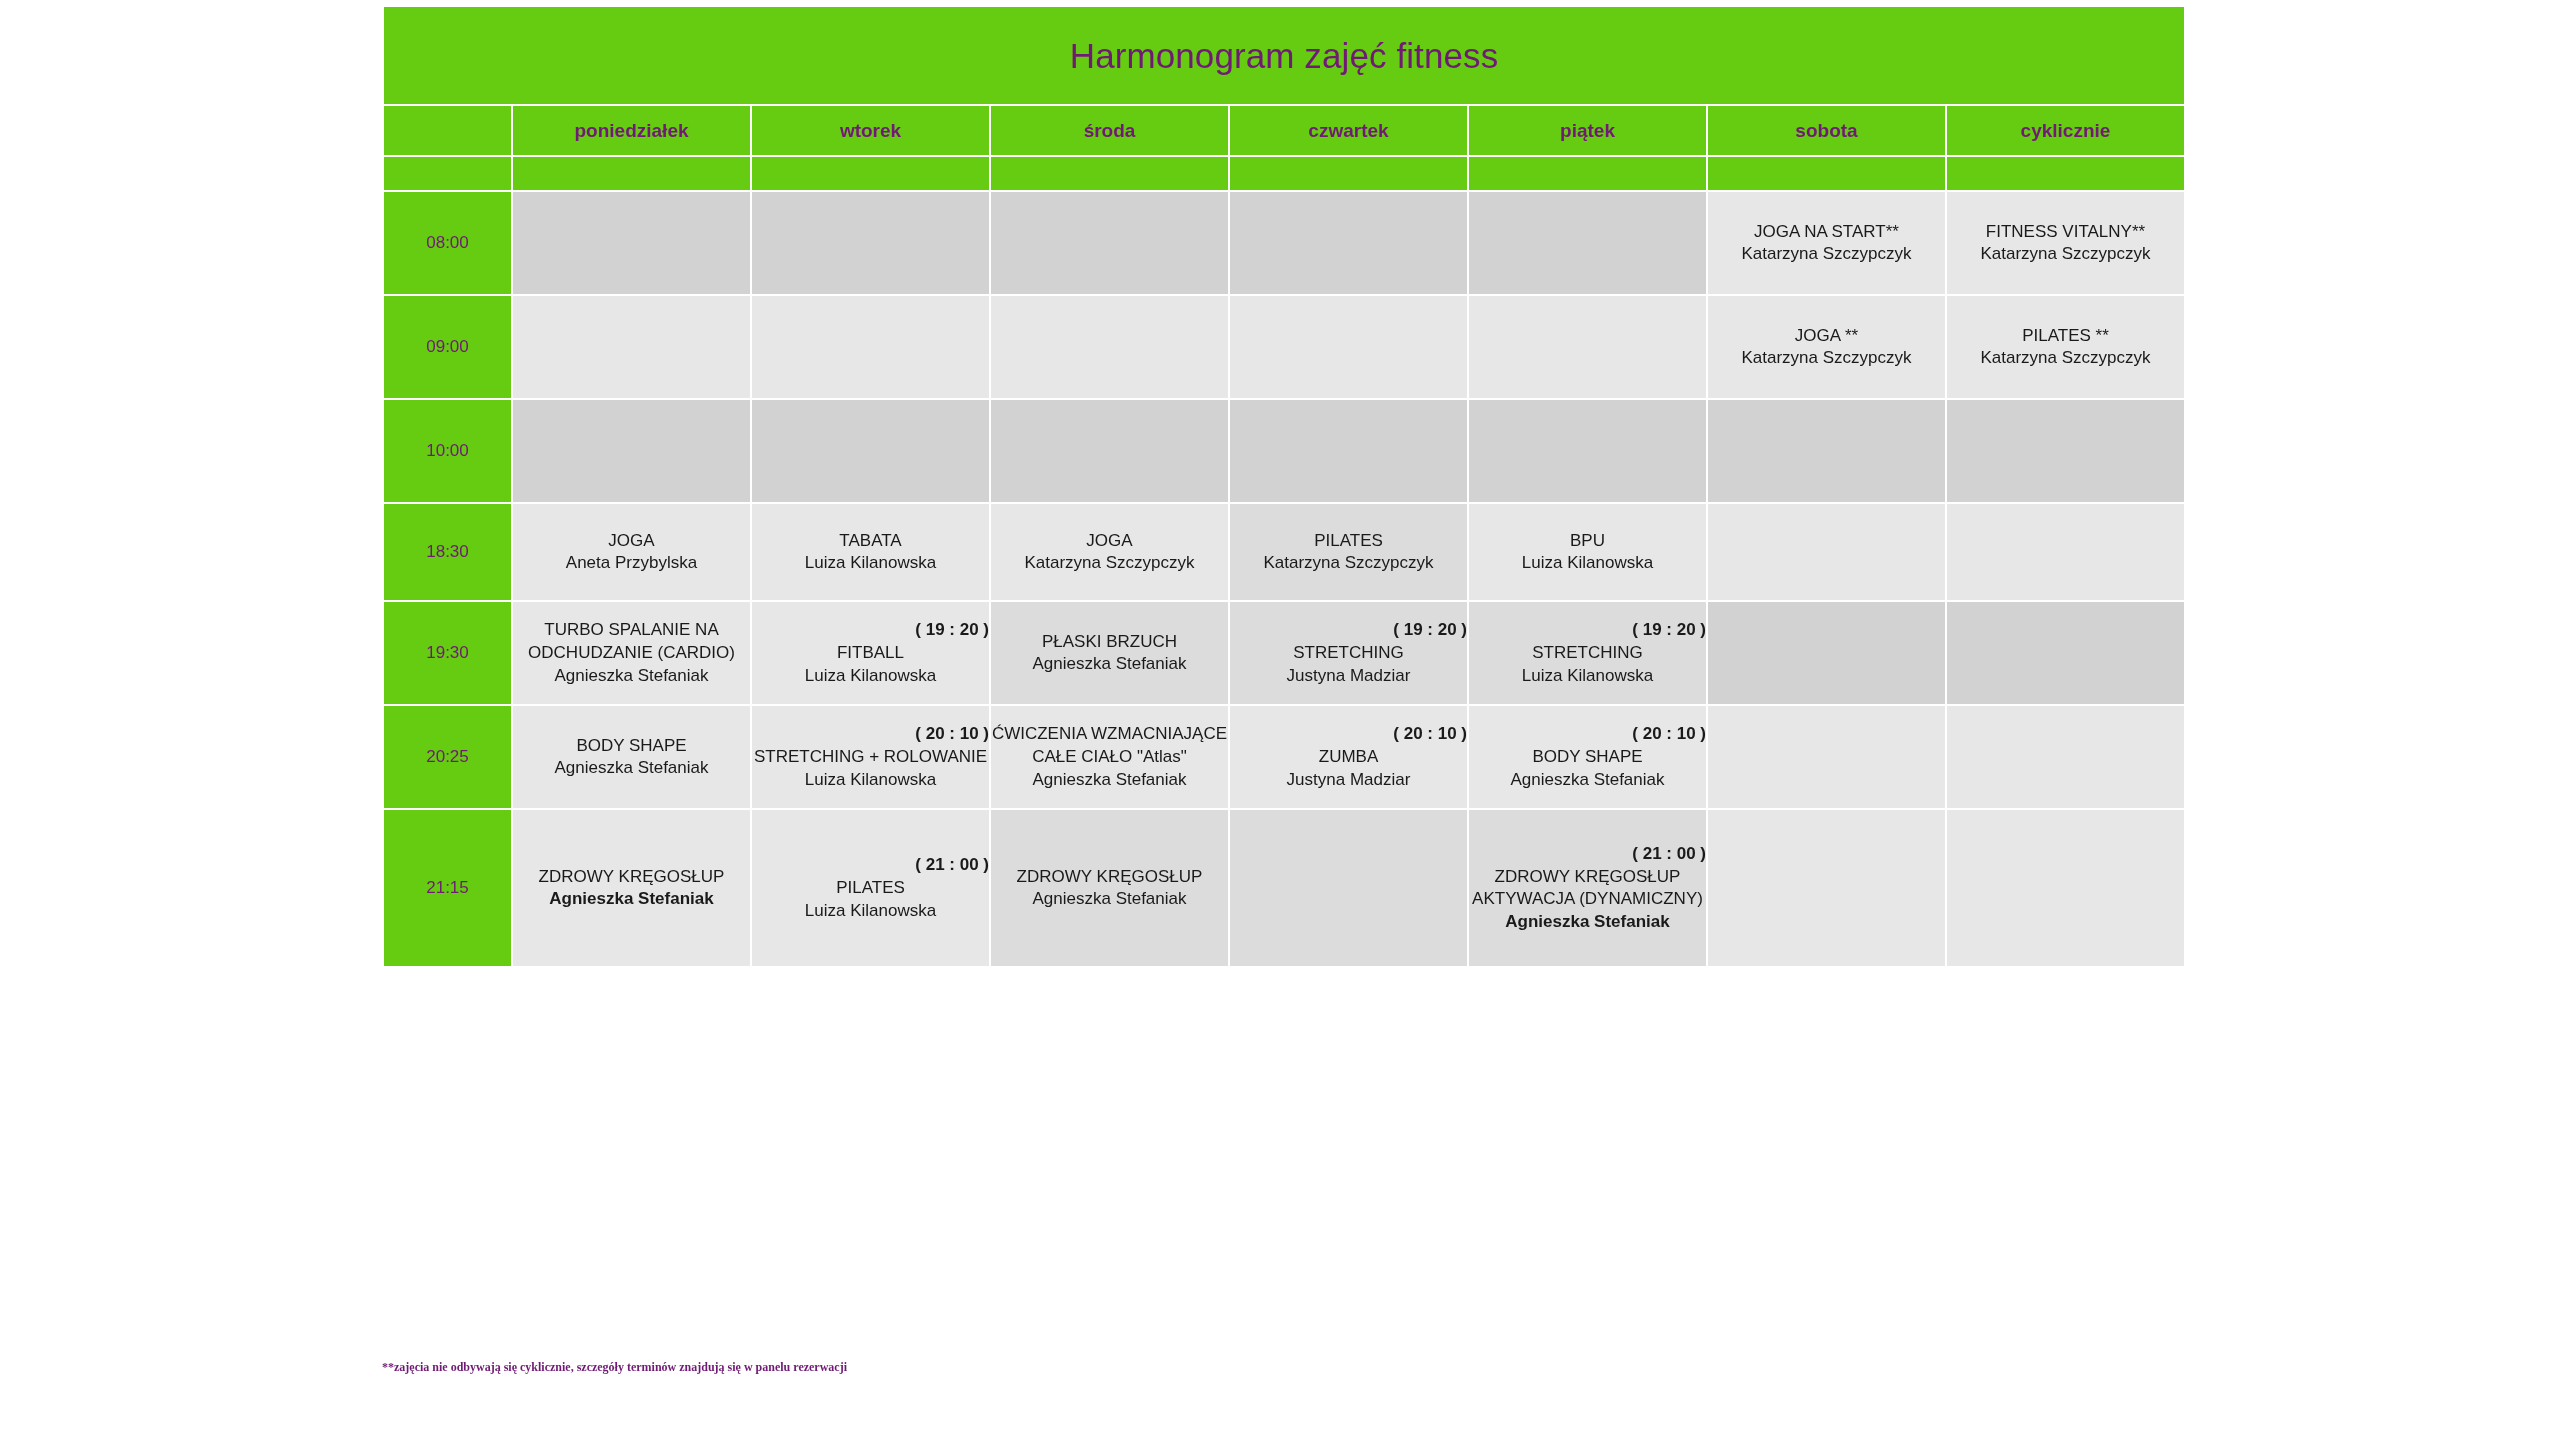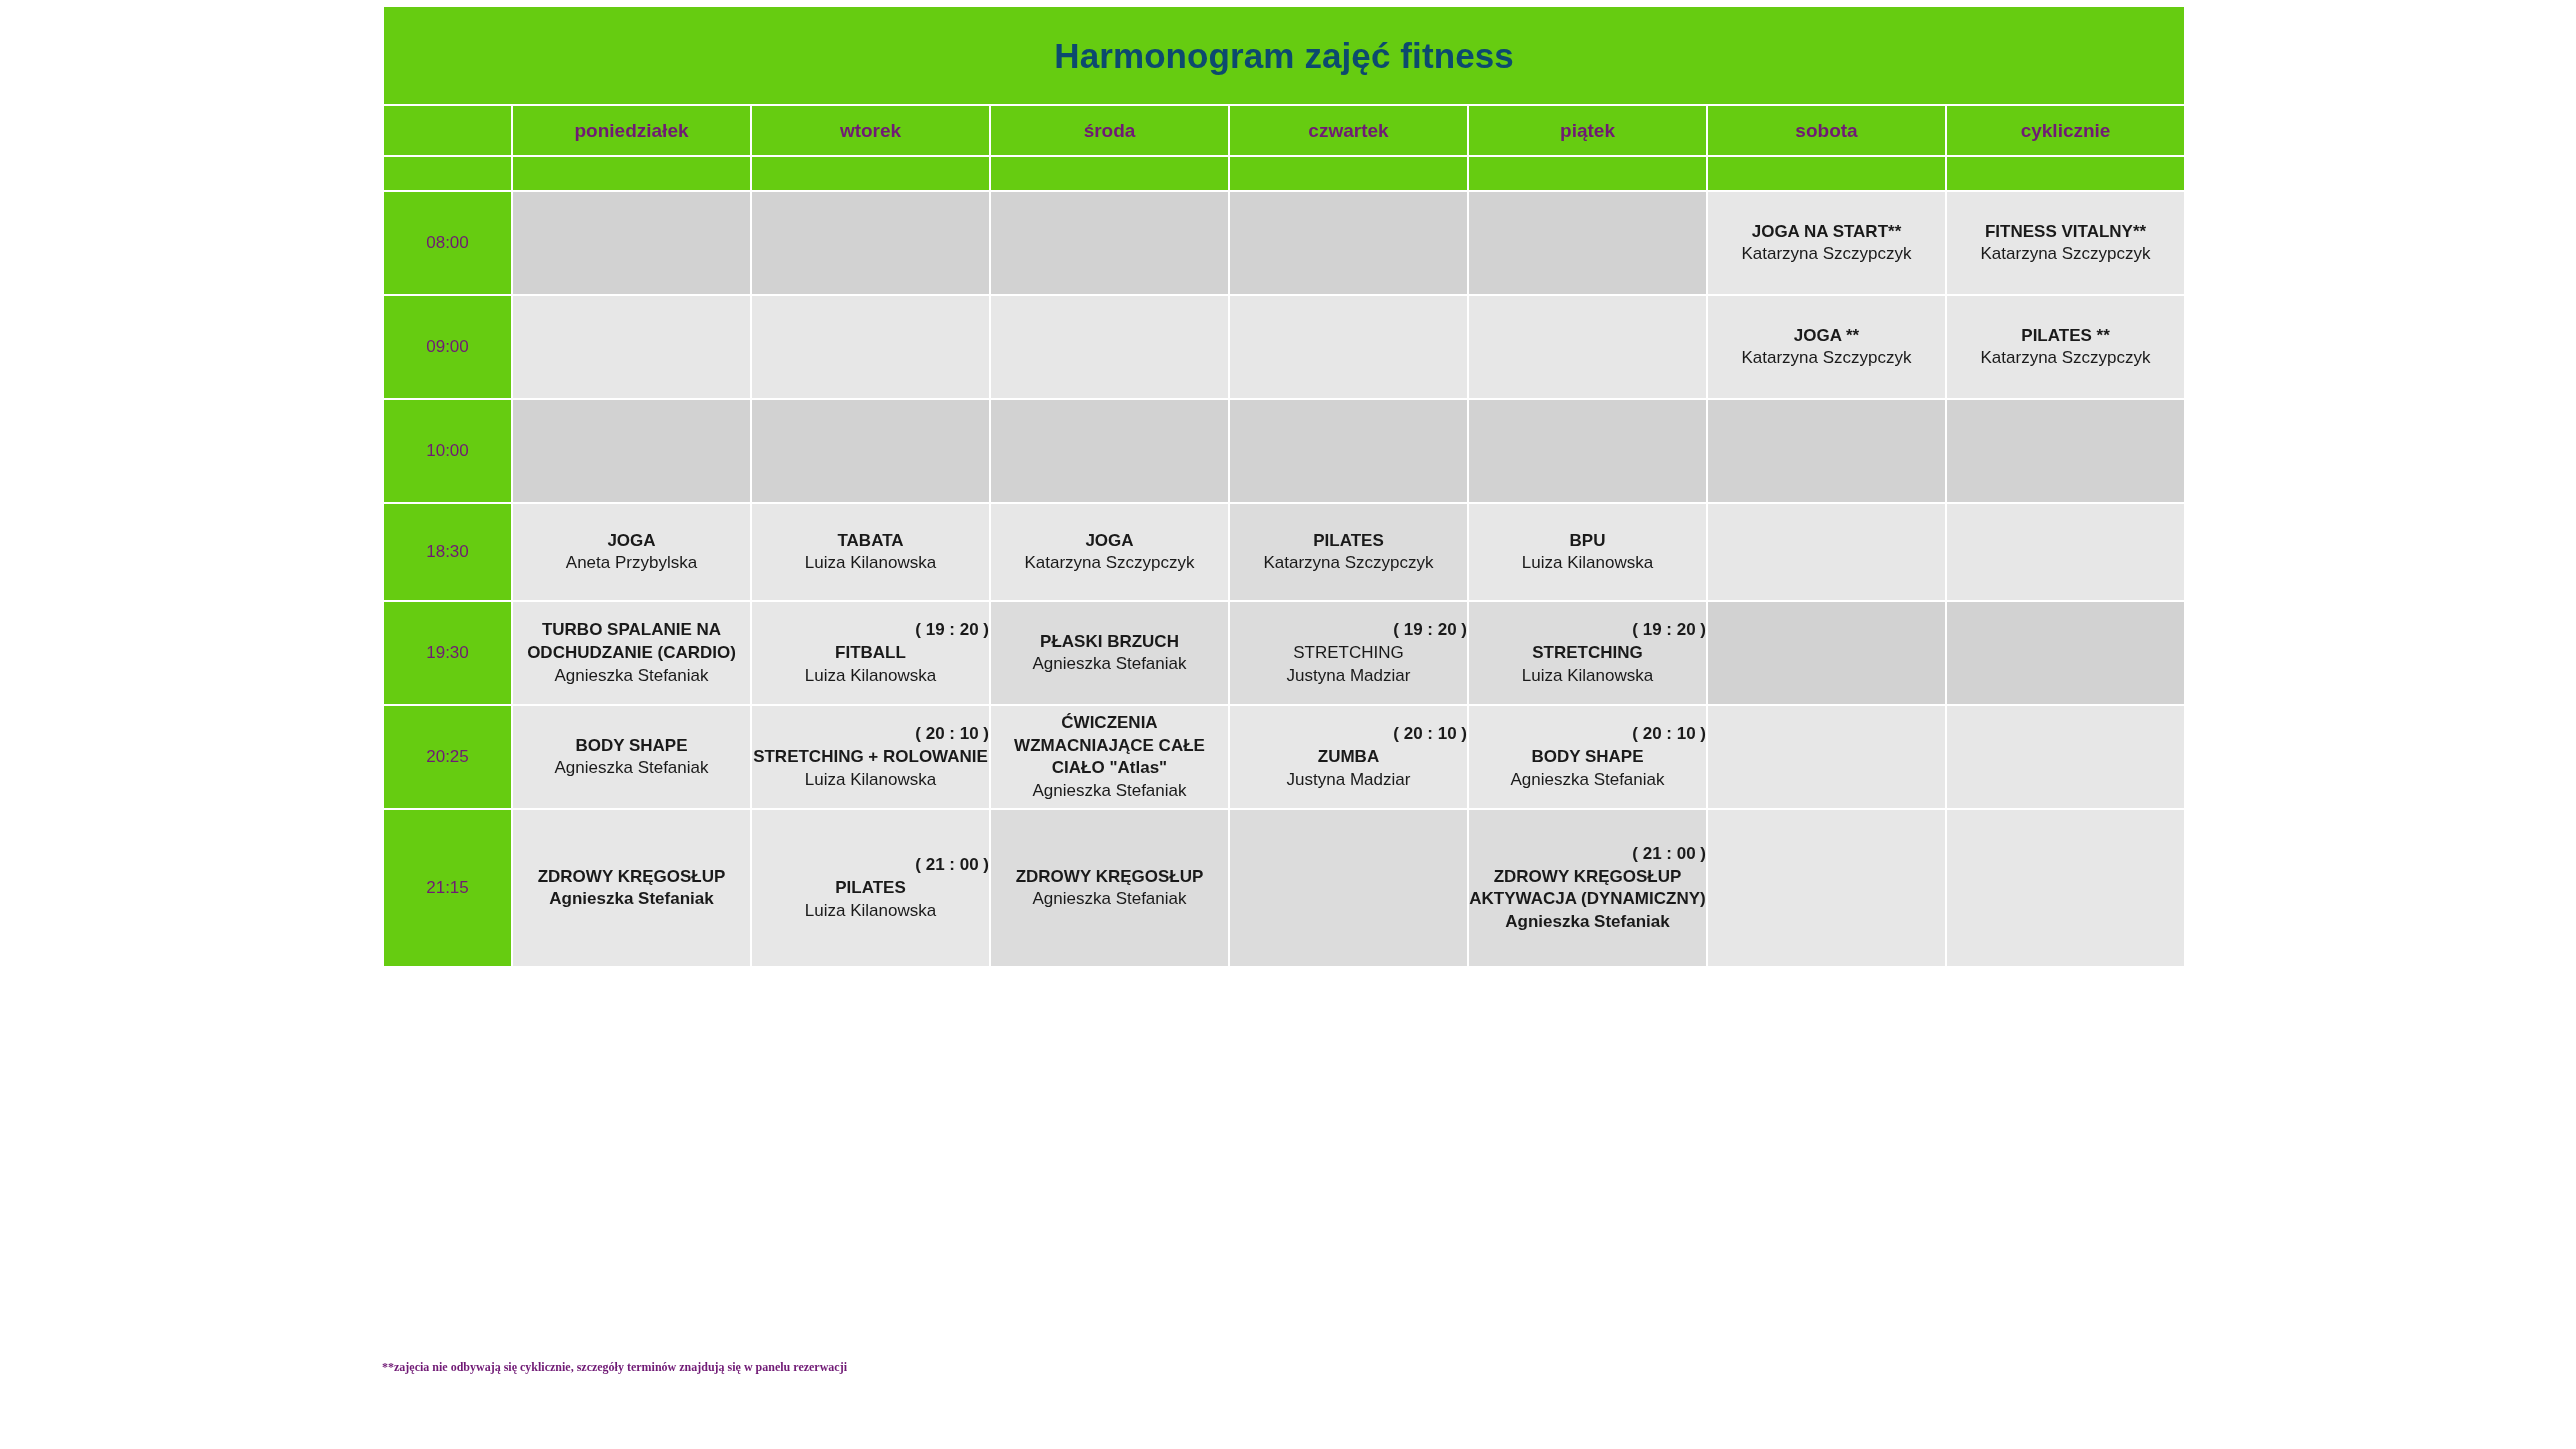--- a/index.html
+++ b/index.html
@@ -29,23 +29,23 @@
   table.schedule td, table.schedule th {
     padding: 0;
     margin: 0;
     border: 2.1px solid #ffffff;
     vertical-align: middle;
     text-align: center;
   }
   
   .title-cell {
     background: #66cc11;
-    color: #0c4a6e;
+    color: #701a75;
     font-size: 35px;
-    font-weight: bold;
+    font-weight: normal;
     height: 97px;
     letter-spacing: 0.1px;
   }
   
   .day-head {
     background: #66cc11;
     color: #701a75;
     font-size: 19px;
     font-weight: bold;
     height: 49px;
@@ -71,21 +71,21 @@
   .cell {
     font-size: 17px;
     color: #1a1a1a;
     line-height: 1.33;
     padding: 5.4px 4.3px;
   }
   .cell.shade-a { background: #d2d2d2; }
   .cell.shade-b { background: #e7e7e7; }
   .cell.shade-c { background: #dcdcdc; }
   .cell .name {
-    font-weight: bold;
+    font-weight: normal;
     display: block;
   }
   .cell .instructor {
     display: block;
     font-weight: normal;
   }
   .cell .time-prefix {
     display: block;
     font-weight: bold;
     text-align: right;

